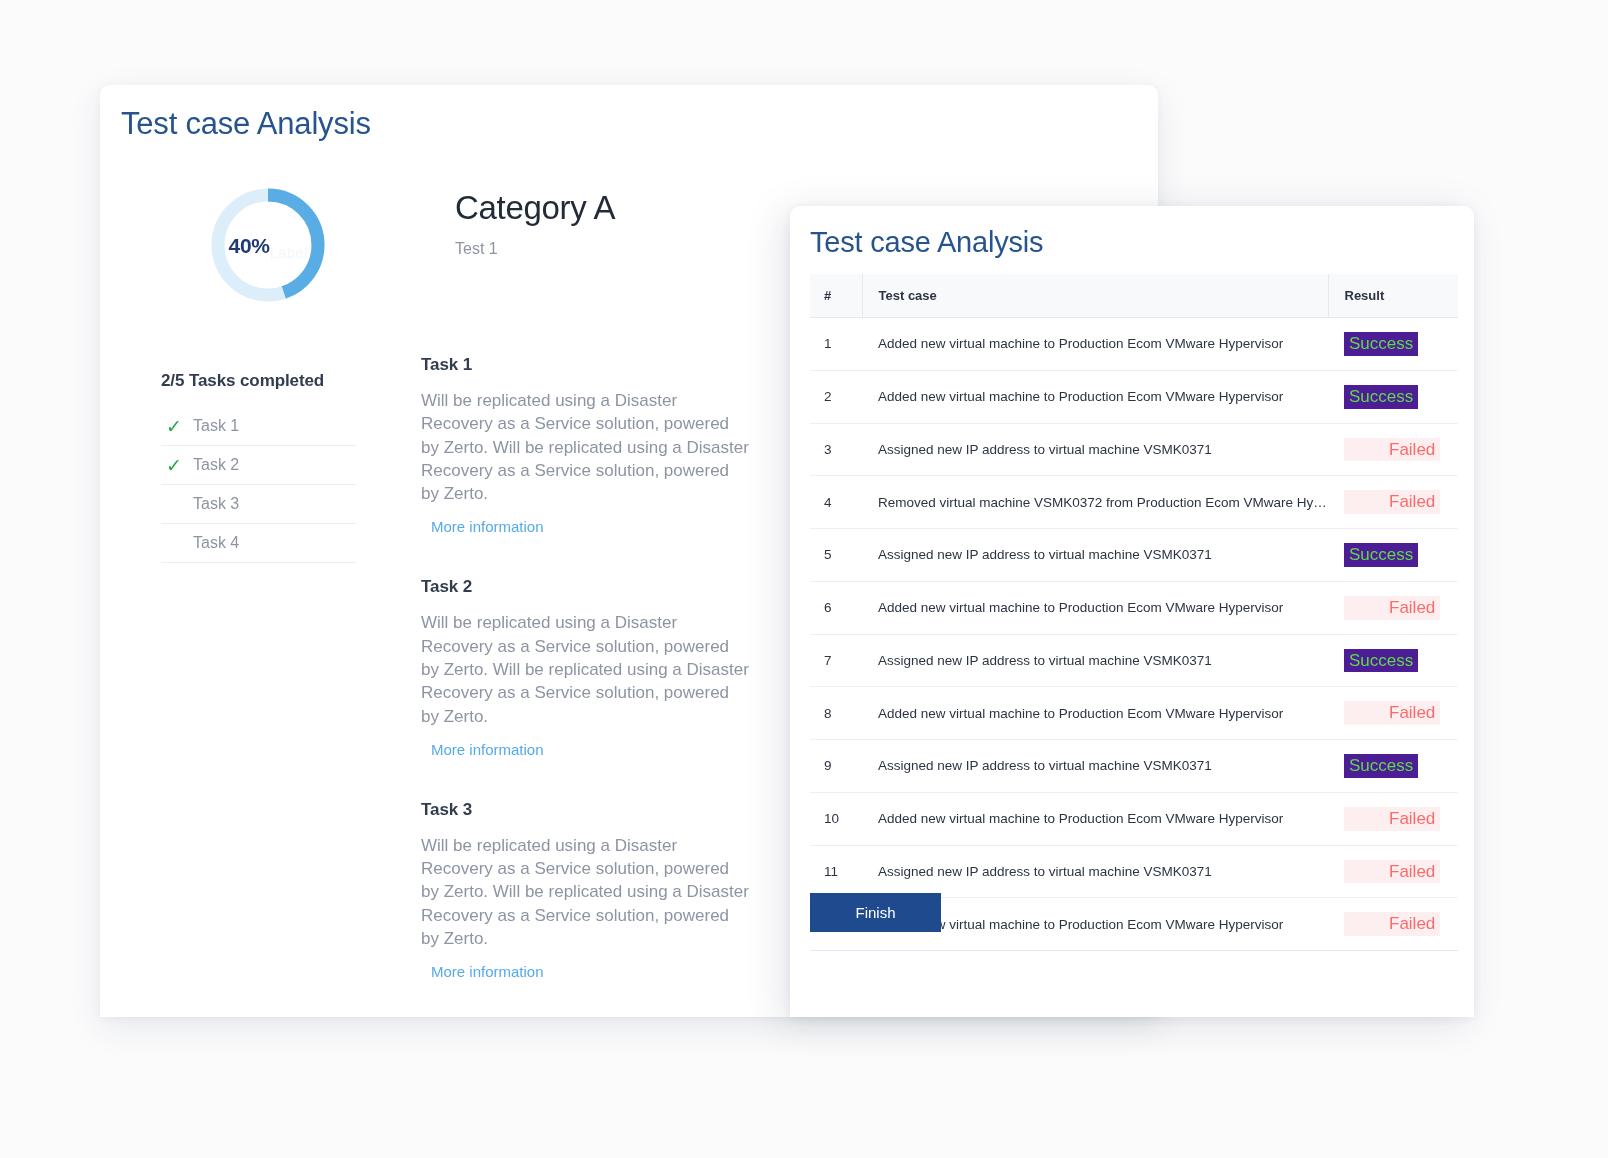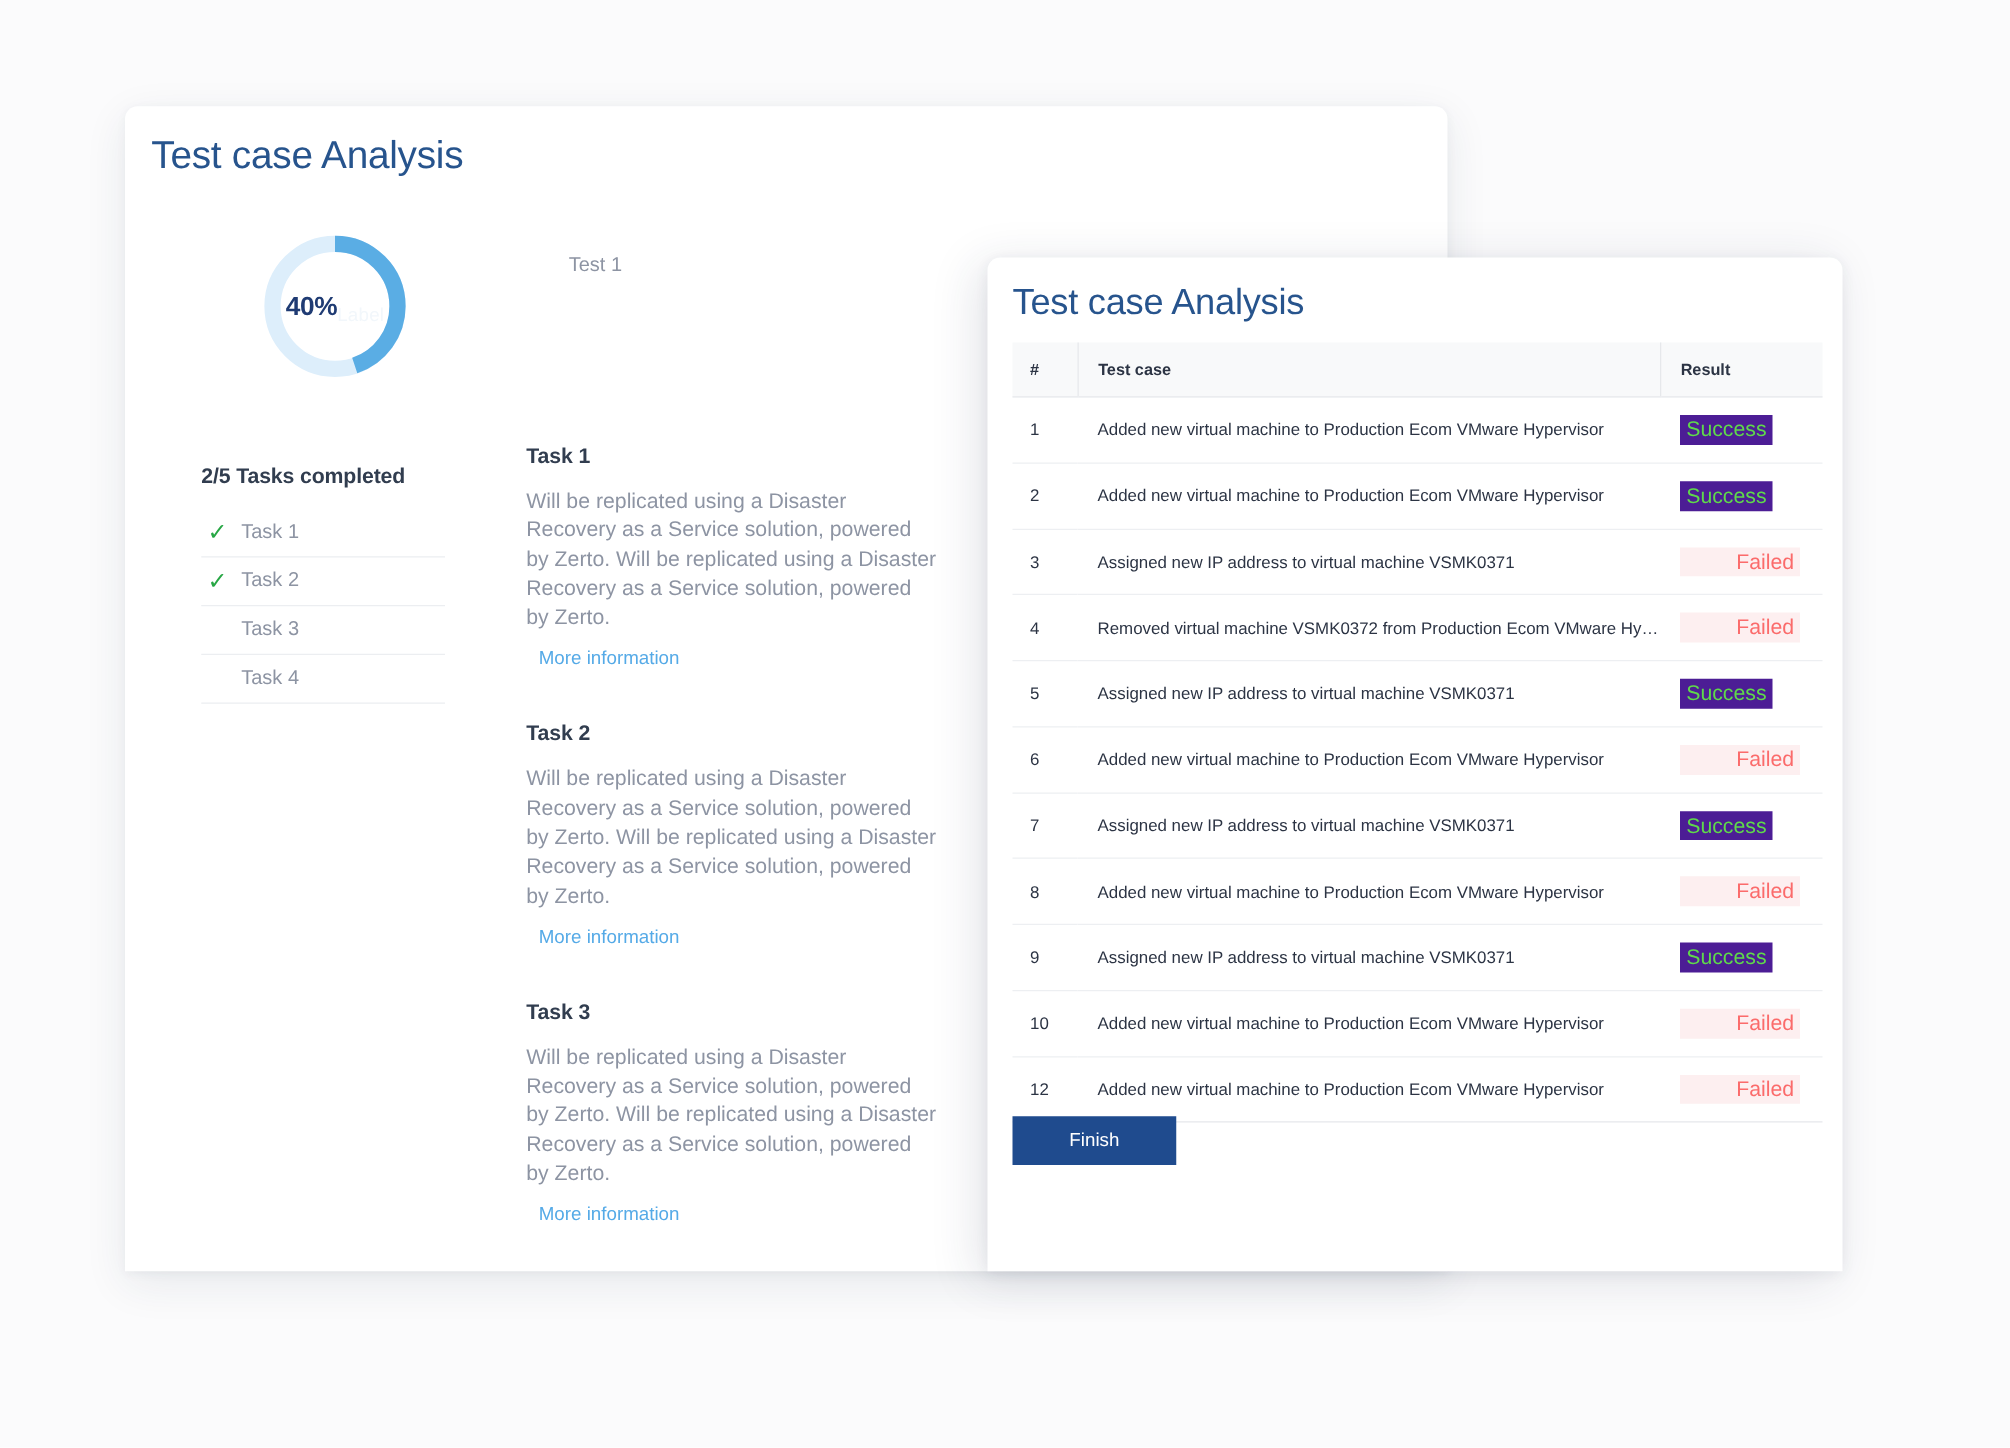--- a/index.html
+++ b/index.html
@@ -288,20 +288,21 @@
       <span class="task-check empty"></span>
       <span class="task-name">Task 3</span>
     </div>
     <div class="task-row">
       <span class="task-check empty"></span>
       <span class="task-name">Task 4</span>
     </div>
   </div>
 
   <div id="category-block">
+    <div class="category-title">Category A</div>
     <div class="category-sub">Test 1</div>
   </div>
 
   <div id="task-details">
     <div class="detail-block">
       <div class="detail-title">Task 1</div>
       <div class="detail-body">Will be replicated using a Disaster Recovery as a Service solution, powered by Zerto. Will be replicated using a Disaster Recovery as a Service solution, powered by Zerto.</div>
       <span class="detail-link">More information</span>
     </div>
     <div class="detail-block">
@@ -375,20 +376,25 @@
         <td class="col-num">9</td>
         <td class="col-case">Assigned new IP address to virtual machine VSMK0371</td>
         <td class="col-result"><span class="badge success">Success</span></td>
       </tr>
       <tr>
         <td class="col-num">10</td>
         <td class="col-case">Added new virtual machine to Production Ecom VMware Hypervisor</td>
         <td class="col-result"><span class="badge failed">Failed</span></td>
       </tr>
       <tr>
+        <td class="col-num">11</td>
+        <td class="col-case">Assigned new IP address to virtual machine VSMK0371</td>
+        <td class="col-result"><span class="badge failed">Failed</span></td>
+      </tr>
+      <tr>
         <td class="col-num">12</td>
         <td class="col-case">Added new virtual machine to Production Ecom VMware Hypervisor</td>
         <td class="col-result"><span class="badge failed">Failed</span></td>
       </tr>
     </tbody>
   </table>
 
   <button id="finish-button">Finish</button>
 
 </div>

